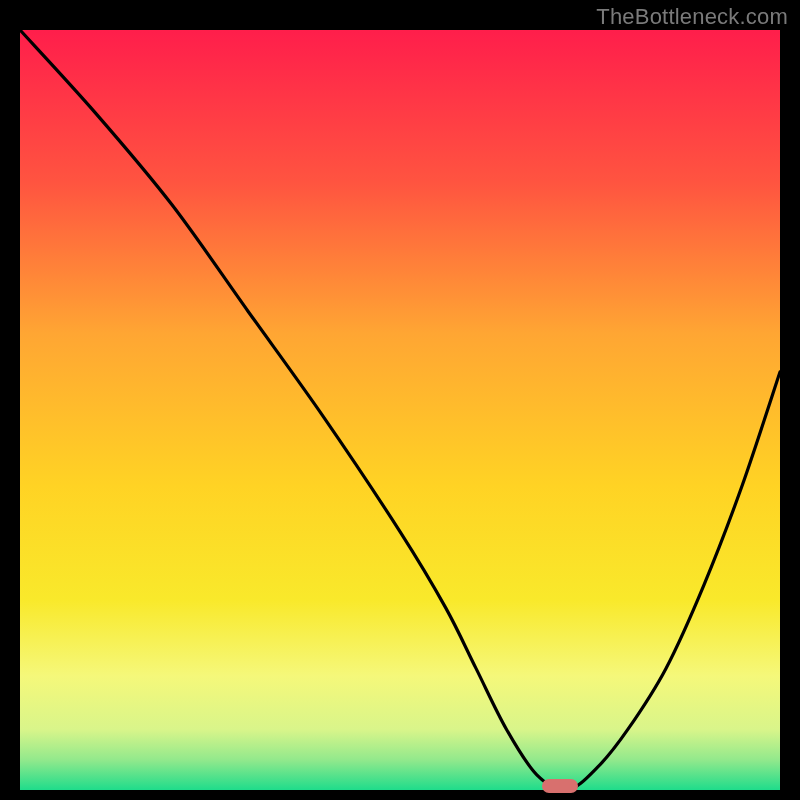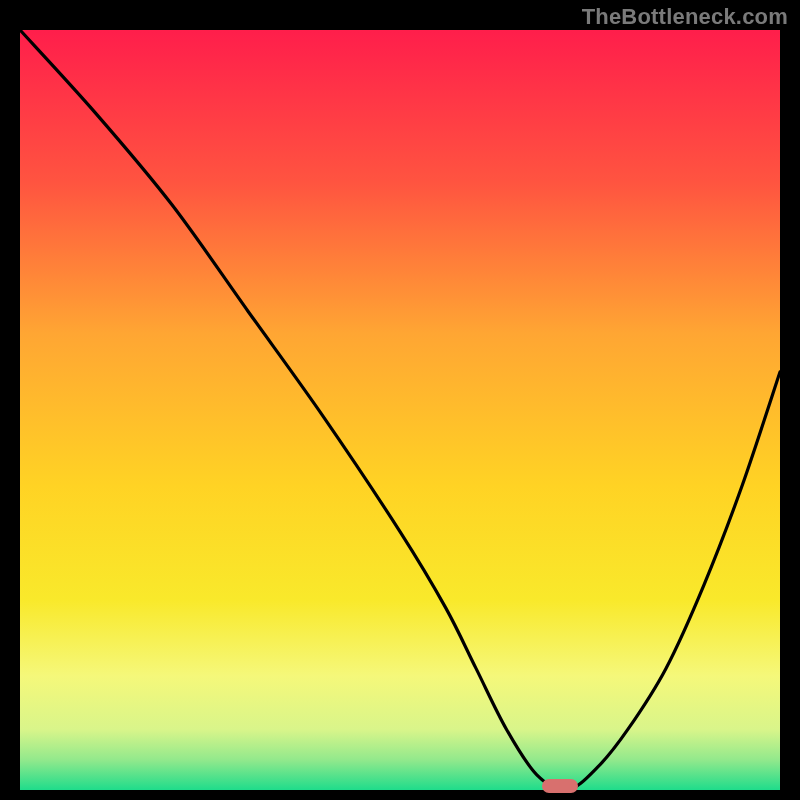--- a/index.html
+++ b/index.html
@@ -40,21 +40,21 @@
     border-radius: 7px;
     background: #d8706e;
     transform: translate(-50%, -50%);
   }
   .watermark {
     position: absolute;
     top: 4px;
     right: 12px;
     font-family: Arial, Helvetica, sans-serif;
     font-size: 22px;
-    font-weight: bold;
+    font-weight: normal;
     color: #7a7a7a;
     letter-spacing: 0.2px;
   }
 </style>
 </head>
 <body>
 
 <div class="watermark">TheBottleneck.com</div>
 
 <div class="frame">

